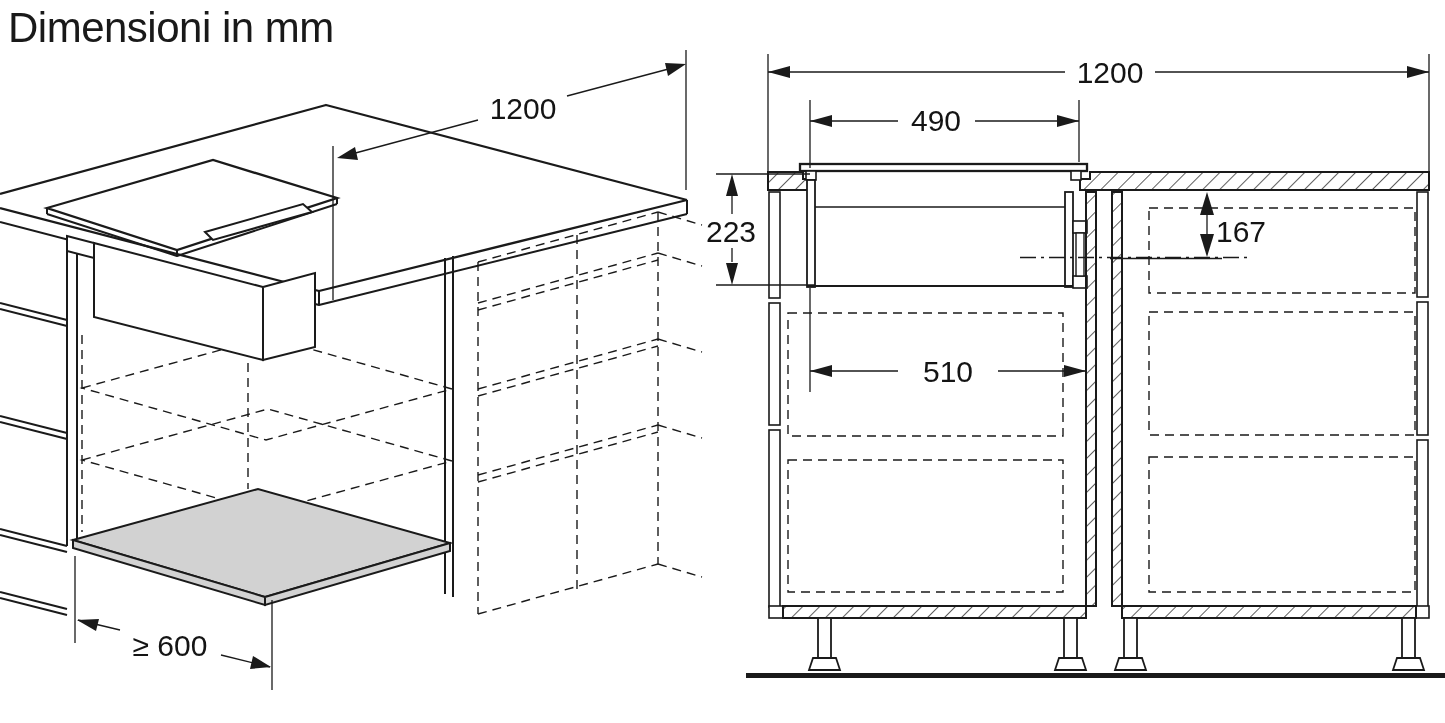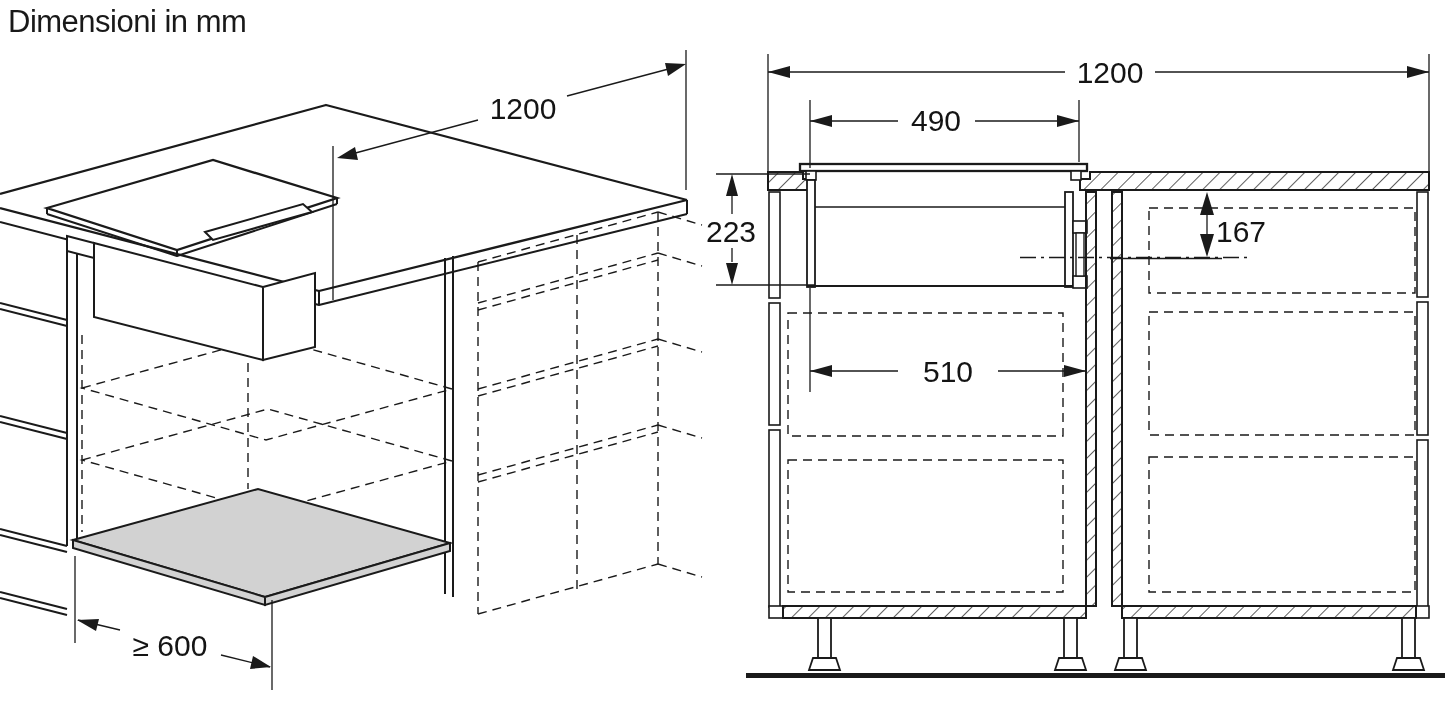--- a/index.html
+++ b/index.html
@@ -1,18 +1,18 @@
 <!DOCTYPE html>
 <html><head>
 <meta charset="utf-8">
 <style>
   html,body{margin:0;padding:0;background:#ffffff;}
   body{width:1445px;height:723px;position:relative;overflow:hidden;
        font-family:"Liberation Sans",sans-serif;}
-  #page-title{position:absolute;left:8px;top:4px;font-size:31px;letter-spacing:-0.5px;
+  #page-title{position:absolute;left:8px;top:4px;font-size:42px;letter-spacing:-0.5px;
               color:#191919;white-space:nowrap;}
   svg{position:absolute;left:0;top:0;}
   .ln   {stroke:#1a1a1a;fill:none;stroke-width:2;stroke-linejoin:round;}
   .ln22 {stroke:#1a1a1a;fill:none;stroke-width:2.3;stroke-linejoin:round;}
   .thin {stroke:#1a1a1a;fill:none;stroke-width:1.3;}
   .dash {stroke:#1a1a1a;fill:none;stroke-width:1.4;stroke-dasharray:9 6;}
   .dashdot{stroke:#1a1a1a;fill:none;stroke-width:1.4;stroke-dasharray:16 5 3 5;}
   .fw   {fill:#ffffff;}
   .arr  {fill:#1a1a1a;stroke:none;}
   .dimtext{font-size:30px;fill:#141414;font-family:"Liberation Sans",sans-serif;}

